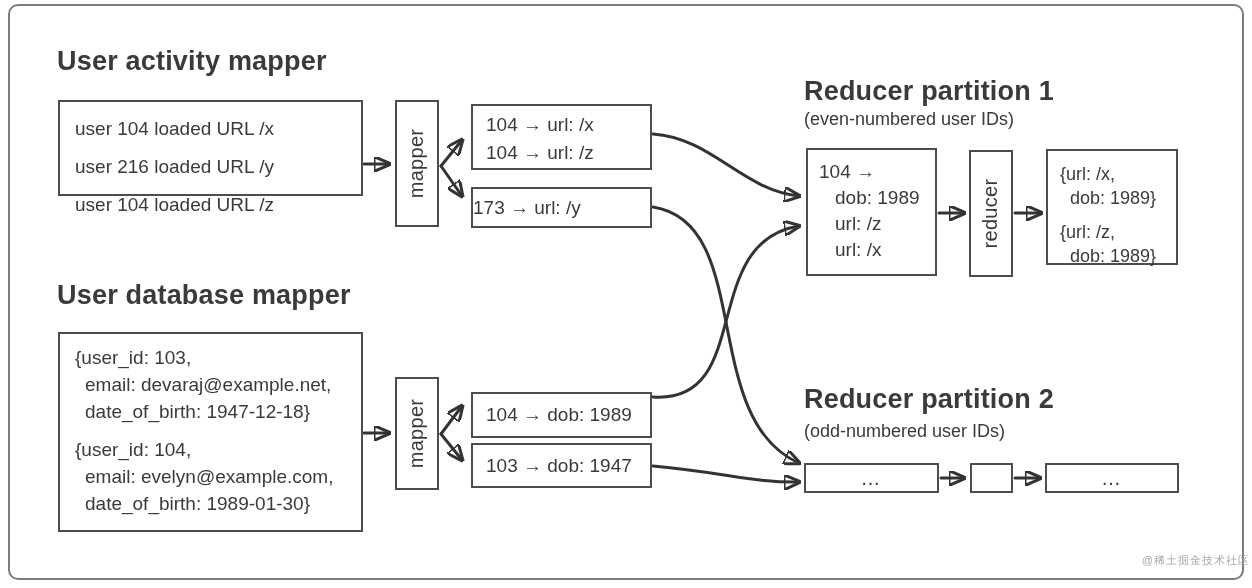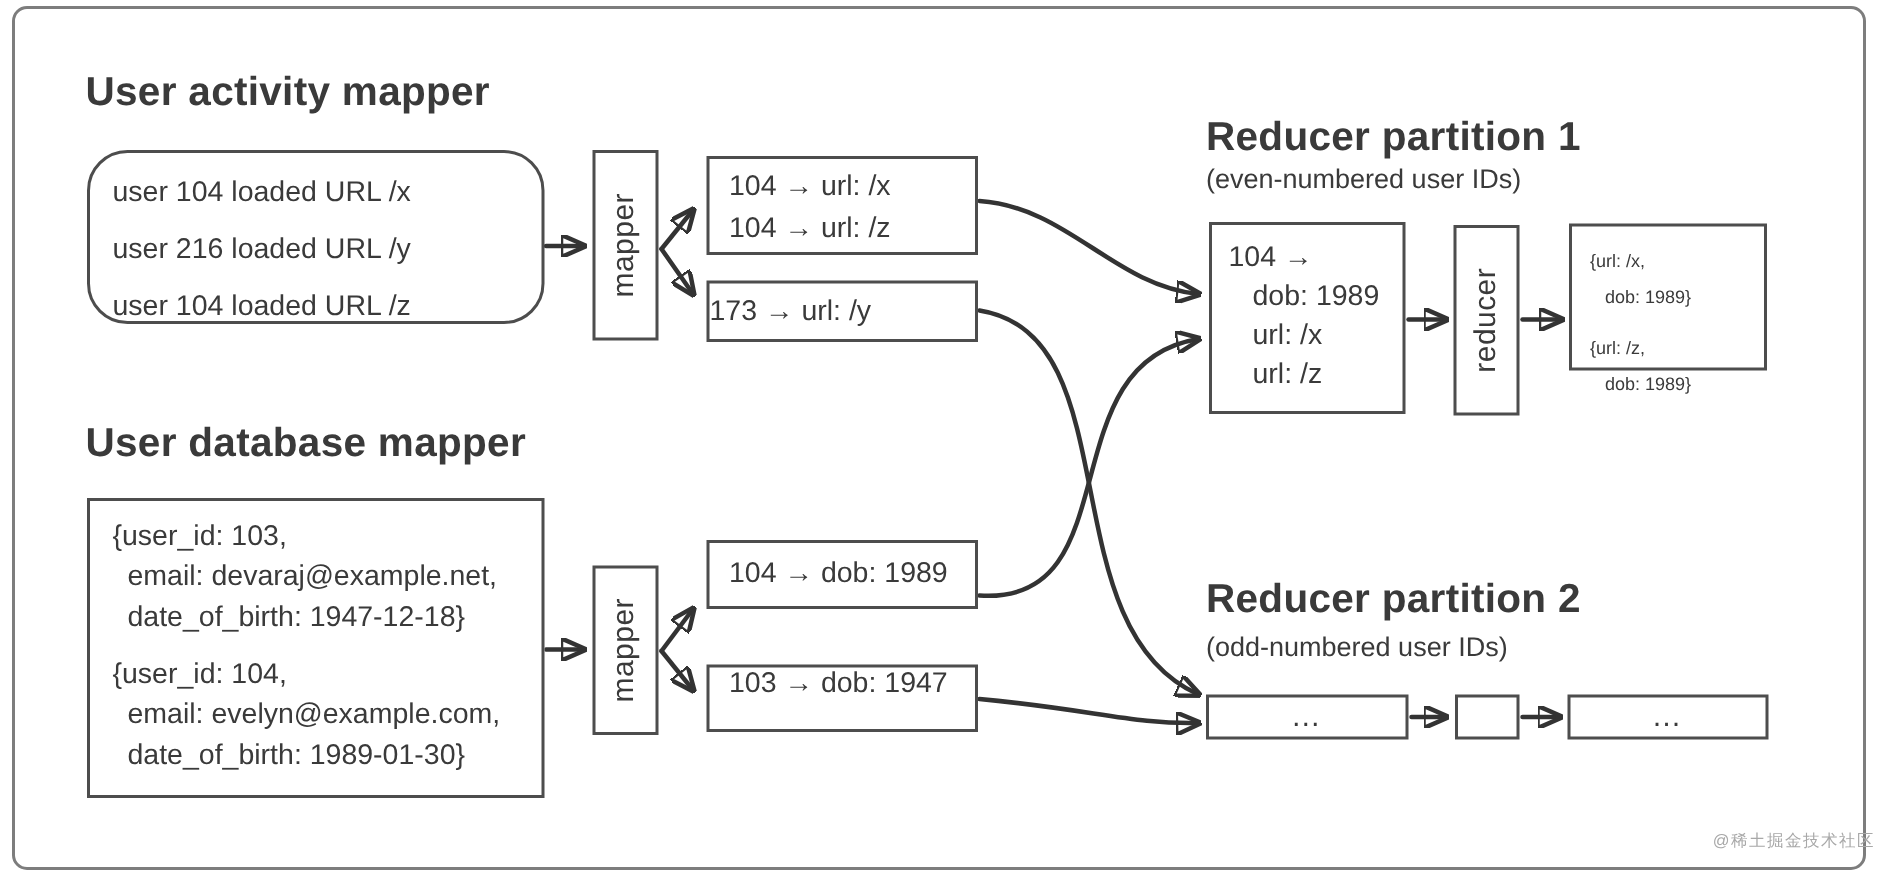--- a/index.html
+++ b/index.html
@@ -54,33 +54,33 @@
   .vlabel {
     transform: rotate(-90deg);
     white-space: nowrap;
     font-size: 20px;
     letter-spacing: 0.3px;
   }
   .line { white-space: nowrap; }
   .indent { padding-left: 16px; }
   .indent-sm { padding-left: 10px; }
   
-  .activity-input { left: 58px; top: 100px; width: 305px; height: 116px; padding: 8px 0 0 15px; line-height: 38px; border-radius: 27px; }
+  .activity-input { left: 58px; top: 100px; width: 305px; height: 96px; padding: 8px 0 0 15px; line-height: 38px; }
   .mapper1 { left: 395px; top: 100px; width: 44px; height: 127px; }
   .interA  { left: 471px; top: 104px; width: 181px; height: 66px; padding: 5px 15px 0 13px; line-height: 28px; }
   .interB  { left: 471px; top: 187px; width: 181px; height: 41px; display:flex; align-items:center; }
   .p1input { left: 806px; top: 148px; width: 131px; height: 128px; padding: 9px 0 0 11px; line-height: 26px; }
   .reducer1{ left: 969px; top: 150px; width: 44px; height: 127px; }
-  .p1out   { left: 1046px; top: 149px; width: 132px; height: 98px; padding: 11px 0 0 12px; line-height: 24px; font-size: 12px; }
+  .p1out   { left: 1046px; top: 149px; width: 132px; height: 116px; padding: 11px 0 0 12px; line-height: 24px; font-size: 18px; }
   .p1out .grp2 { margin-top: 10px; }
   .db-input{ left: 58px; top: 332px; width: 305px; height: 200px; padding: 10px 0 0 15px; line-height: 27px; }
   .db-input .grp2 { margin-top: 11px; }
   .mapper2 { left: 395px; top: 377px; width: 44px; height: 113px; }
-  .dbInterA{ left: 471px; top: 360px; width: 181px; height: 46px; display:flex; align-items:center; padding-left: 13px; }
-  .dbInterB{ left: 471px; top: 443px; width: 181px; height: 45px; display:flex; padding-left: 13px; }
+  .dbInterA{ left: 471px; top: 392px; width: 181px; height: 46px; display:flex; align-items:center; padding-left: 13px; }
+  .dbInterB{ left: 471px; top: 443px; width: 181px; height: 45px; display:flex; align-items:center; padding-left: 13px; }
   .p2box1  { left: 804px; top: 463px; width: 135px; height: 30px; display:flex; align-items:center; justify-content:center; font-size: 20px; letter-spacing: 2px; }
   .p2small { left: 970px; top: 463px; width: 43px; height: 30px; }
   .p2box2  { left: 1045px; top: 463px; width: 134px; height: 30px; display:flex; align-items:center; justify-content:center; font-size: 20px; letter-spacing: 2px; }
   .arrows {
     position: absolute;
     left: 0; top: 0;
     pointer-events: none;
   }
   .arrows path {
     stroke: #333333;
@@ -175,22 +175,22 @@
   <div class="dbox dbInterB">
     <div class="line">103 → dob: 1947</div>
   </div>
 
   <div class="title" style="left:804px; top:76px;">Reducer partition 1</div>
   <div class="subtitle" style="left:804px; top:109px;text-align:right;">(even-numbered user IDs)</div>
 
   <div class="dbox p1input">
     <div class="line">104 →</div>
     <div class="line indent">dob: 1989</div>
+    <div class="line indent">url: /z</div>
     <div class="line indent">url: /x</div>
-    <div class="line indent">url: /z</div>
   </div>
 
   <div class="dbox vbox reducer1">
     <span class="vlabel">reducer</span>
   </div>
 
   <div class="dbox p1out">
     <div class="grp1">
       <div class="line">{url: /x,</div>
       <div class="line indent-sm">dob: 1989}</div>

